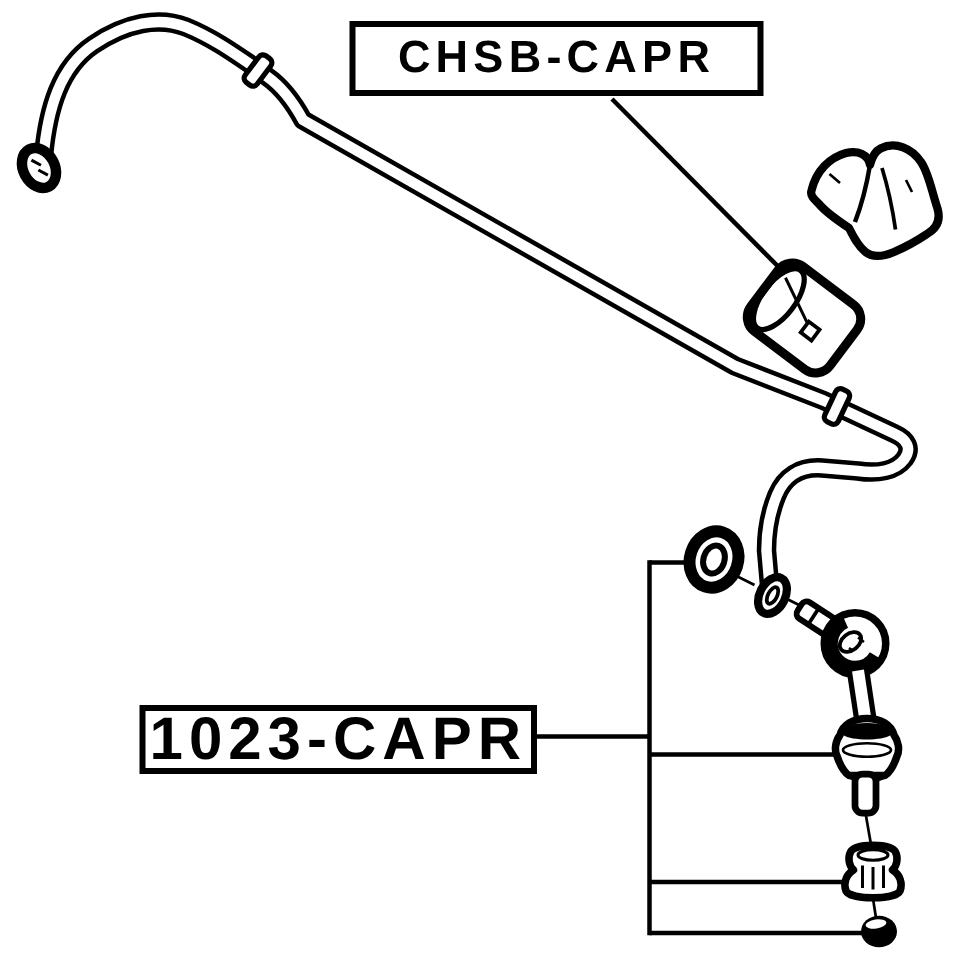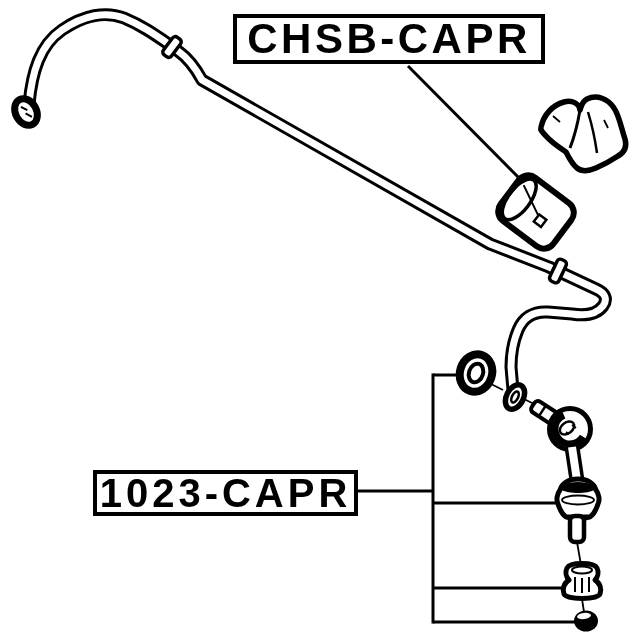--- a/index.html
+++ b/index.html
@@ -2,21 +2,21 @@
 <html><head>
 <meta charset="utf-8">
 <style>
   html,body{margin:0;padding:0;background:#ffffff;}
   .stage{position:relative;width:640px;height:640px;background:#ffffff;overflow:hidden;
          font-family:"Liberation Sans",sans-serif;}
   .stage svg{position:absolute;left:0;top:0;}
   .part-label{position:absolute;display:flex;align-items:center;justify-content:center;
               border:4px solid #000;background:#fff;color:#000;font-weight:700;
               white-space:nowrap;box-sizing:border-box;}
-  .part-label.top{left:233px;top:14px;width:312px;height:50px;font-size:42px;letter-spacing:3.5px;justify-content:center;}
+  .part-label.top{left:233px;top:14px;width:276px;height:50px;font-size:30px;letter-spacing:3.5px;justify-content:center;}
   .part-label.bottom{left:93px;top:470px;width:265px;height:46px;font-size:40px;letter-spacing:4px;}
 </style>
 </head>
 <body>
 
 <div class="stage">
 
   <svg width="640" height="640" viewBox="0 0 640 640">
 
     <path d="M 408,66 L 527,186" stroke="#000" stroke-width="3" fill="none"></path>

